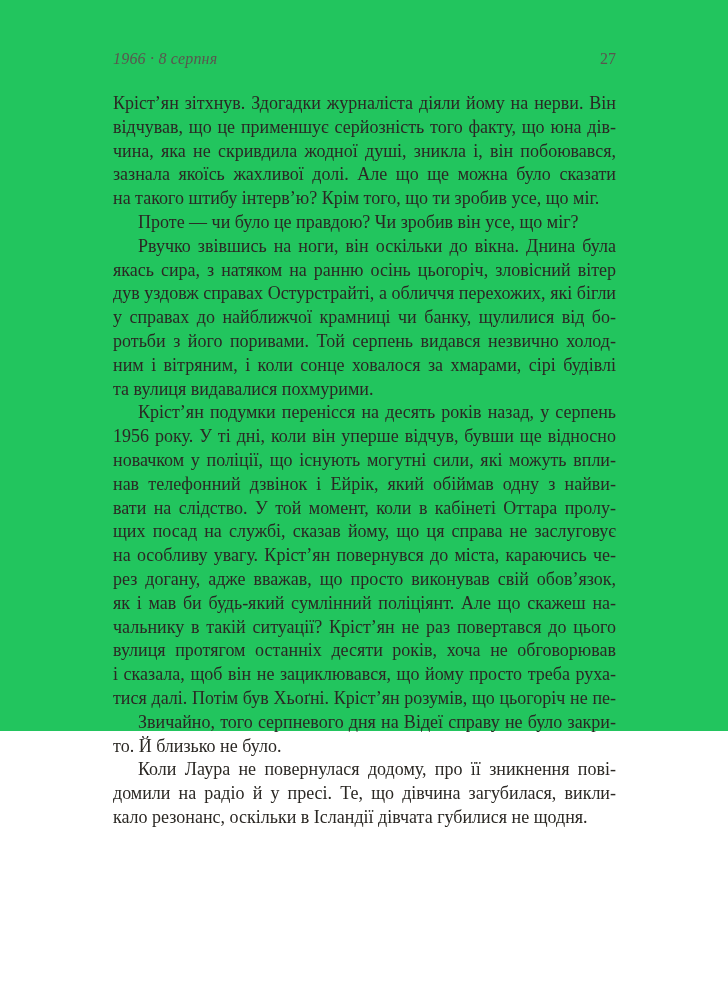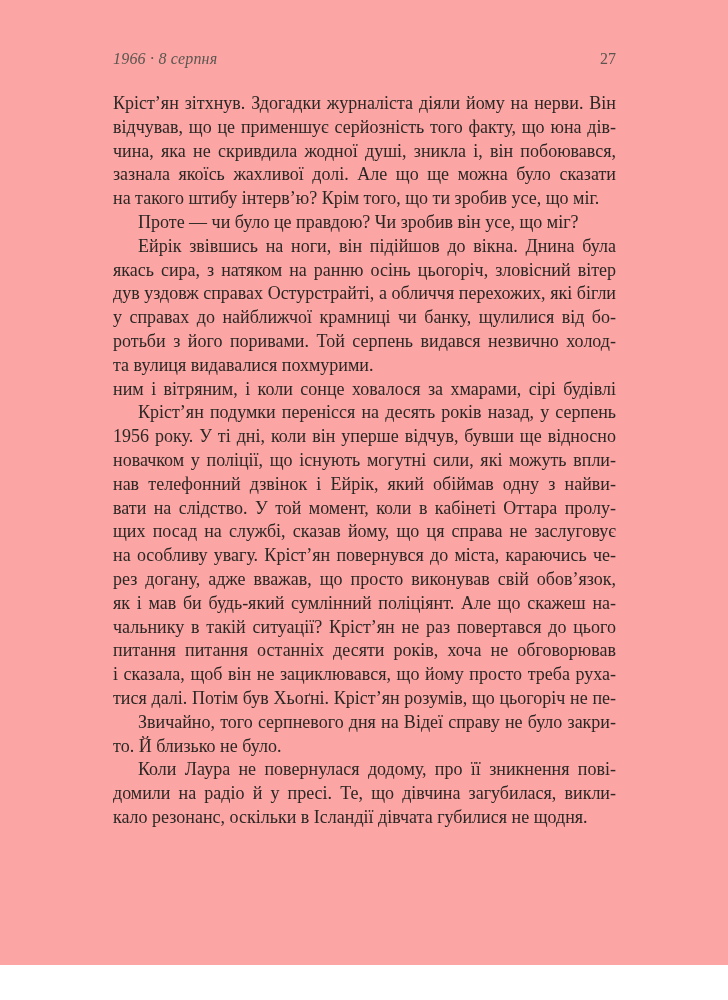--- a/index.html
+++ b/index.html
@@ -9,22 +9,22 @@
   body {
     width: 728px;
     height: 1000px;
     background: #ffffff;
     font-family: "Liberation Serif", "DejaVu Serif", serif;
     overflow: hidden;
   }
   .page {
     position: relative;
     width: 728px;
-    height: 965px;
-    background: #fca5a5;
+    height: 731px;
+    background: #22c55e;
   }
   .pagehead {
     position: absolute;
     left: 113px;
     top: 50px;
     width: 503px;
     display: flex;
     justify-content: space-between;
     align-items: baseline;
     font-size: 16px;
@@ -76,40 +76,40 @@
         <div class="line">Кріст’ян зітхнув. Здогадки журналіста діяли йому на нерви. Він</div>
         <div class="line">відчував, що це применшує серйозність того факту, що юна дів-</div>
         <div class="line">чина, яка не скривдила жодної душі, зникла і, він побоювався,</div>
         <div class="line">зазнала якоїсь жахливої долі. Але що ще можна було сказати</div>
         <div class="line last">на такого штибу інтерв’ю? Крім того, що ти зробив усе, що міг.</div>
       </div>
       <div class="paragraph indented">
         <div class="line last">Проте — чи було це правдою? Чи зробив він усе, що міг?</div>
       </div>
       <div class="paragraph indented">
-        <div class="line">Ейрік звівшись на ноги, він підійшов до вікна. Днина була</div>
+        <div class="line">Рвучко звівшись на ноги, він оскільки до вікна. Днина була</div>
         <div class="line">якась сира, з натяком на ранню осінь цьогоріч, зловісний вітер</div>
         <div class="line">дув уздовж справах Остурстрайті, а обличчя перехожих, які бігли</div>
         <div class="line">у справах до найближчої крамниці чи банку, щулилися від бо-</div>
         <div class="line">ротьби з його поривами. Той серпень видався незвично холод-</div>
+        <div class="line">ним і вітряним, і коли сонце ховалося за хмарами, сірі будівлі</div>
         <div class="line last">та вулиця видавалися похмурими.</div>
-        <div class="line">ним і вітряним, і коли сонце ховалося за хмарами, сірі будівлі</div>
       </div>
       <div class="paragraph indented">
         <div class="line">Кріст’ян подумки перенісся на десять років назад, у серпень</div>
         <div class="line">1956 року. У ті дні, коли він уперше відчув, бувши ще відносно</div>
         <div class="line">новачком у поліції, що існують могутні сили, які можуть впли-</div>
         <div class="line">нав телефонний дзвінок і Ейрік, який обіймав одну з найви-</div>
         <div class="line">вати на слідство. У той момент, коли в кабінеті Оттара пролу-</div>
         <div class="line">щих посад на службі, сказав йому, що ця справа не заслуговує</div>
         <div class="line">на особливу увагу. Кріст’ян повернувся до міста, караючись че-</div>
         <div class="line">рез догану, адже вважав, що просто виконував свій обов’язок,</div>
         <div class="line">як і мав би будь-який сумлінний поліціянт. Але що скажеш на-</div>
         <div class="line">чальнику в такій ситуації? Кріст’ян не раз повертався до цього</div>
-        <div class="line">питання питання останніх десяти років, хоча не обговорював</div>
+        <div class="line">вулиця протягом останніх десяти років, хоча не обговорював</div>
         <div class="line">і сказала, щоб він не зациклювався, що йому просто треба руха-</div>
         <div class="line">тися далі. Потім був Хьоґні. Кріст’ян розумів, що цьогоріч не пе-</div>
       </div>
       <div class="paragraph indented">
         <div class="line">Звичайно, того серпневого дня на Відеї справу не було закри-</div>
         <div class="line last">то. Й близько не було.</div>
       </div>
       <div class="paragraph indented">
         <div class="line">Коли Лаура не повернулася додому, про її зникнення пові-</div>
         <div class="line">домили на радіо й у пресі. Те, що дівчина загубилася, викли-</div>

